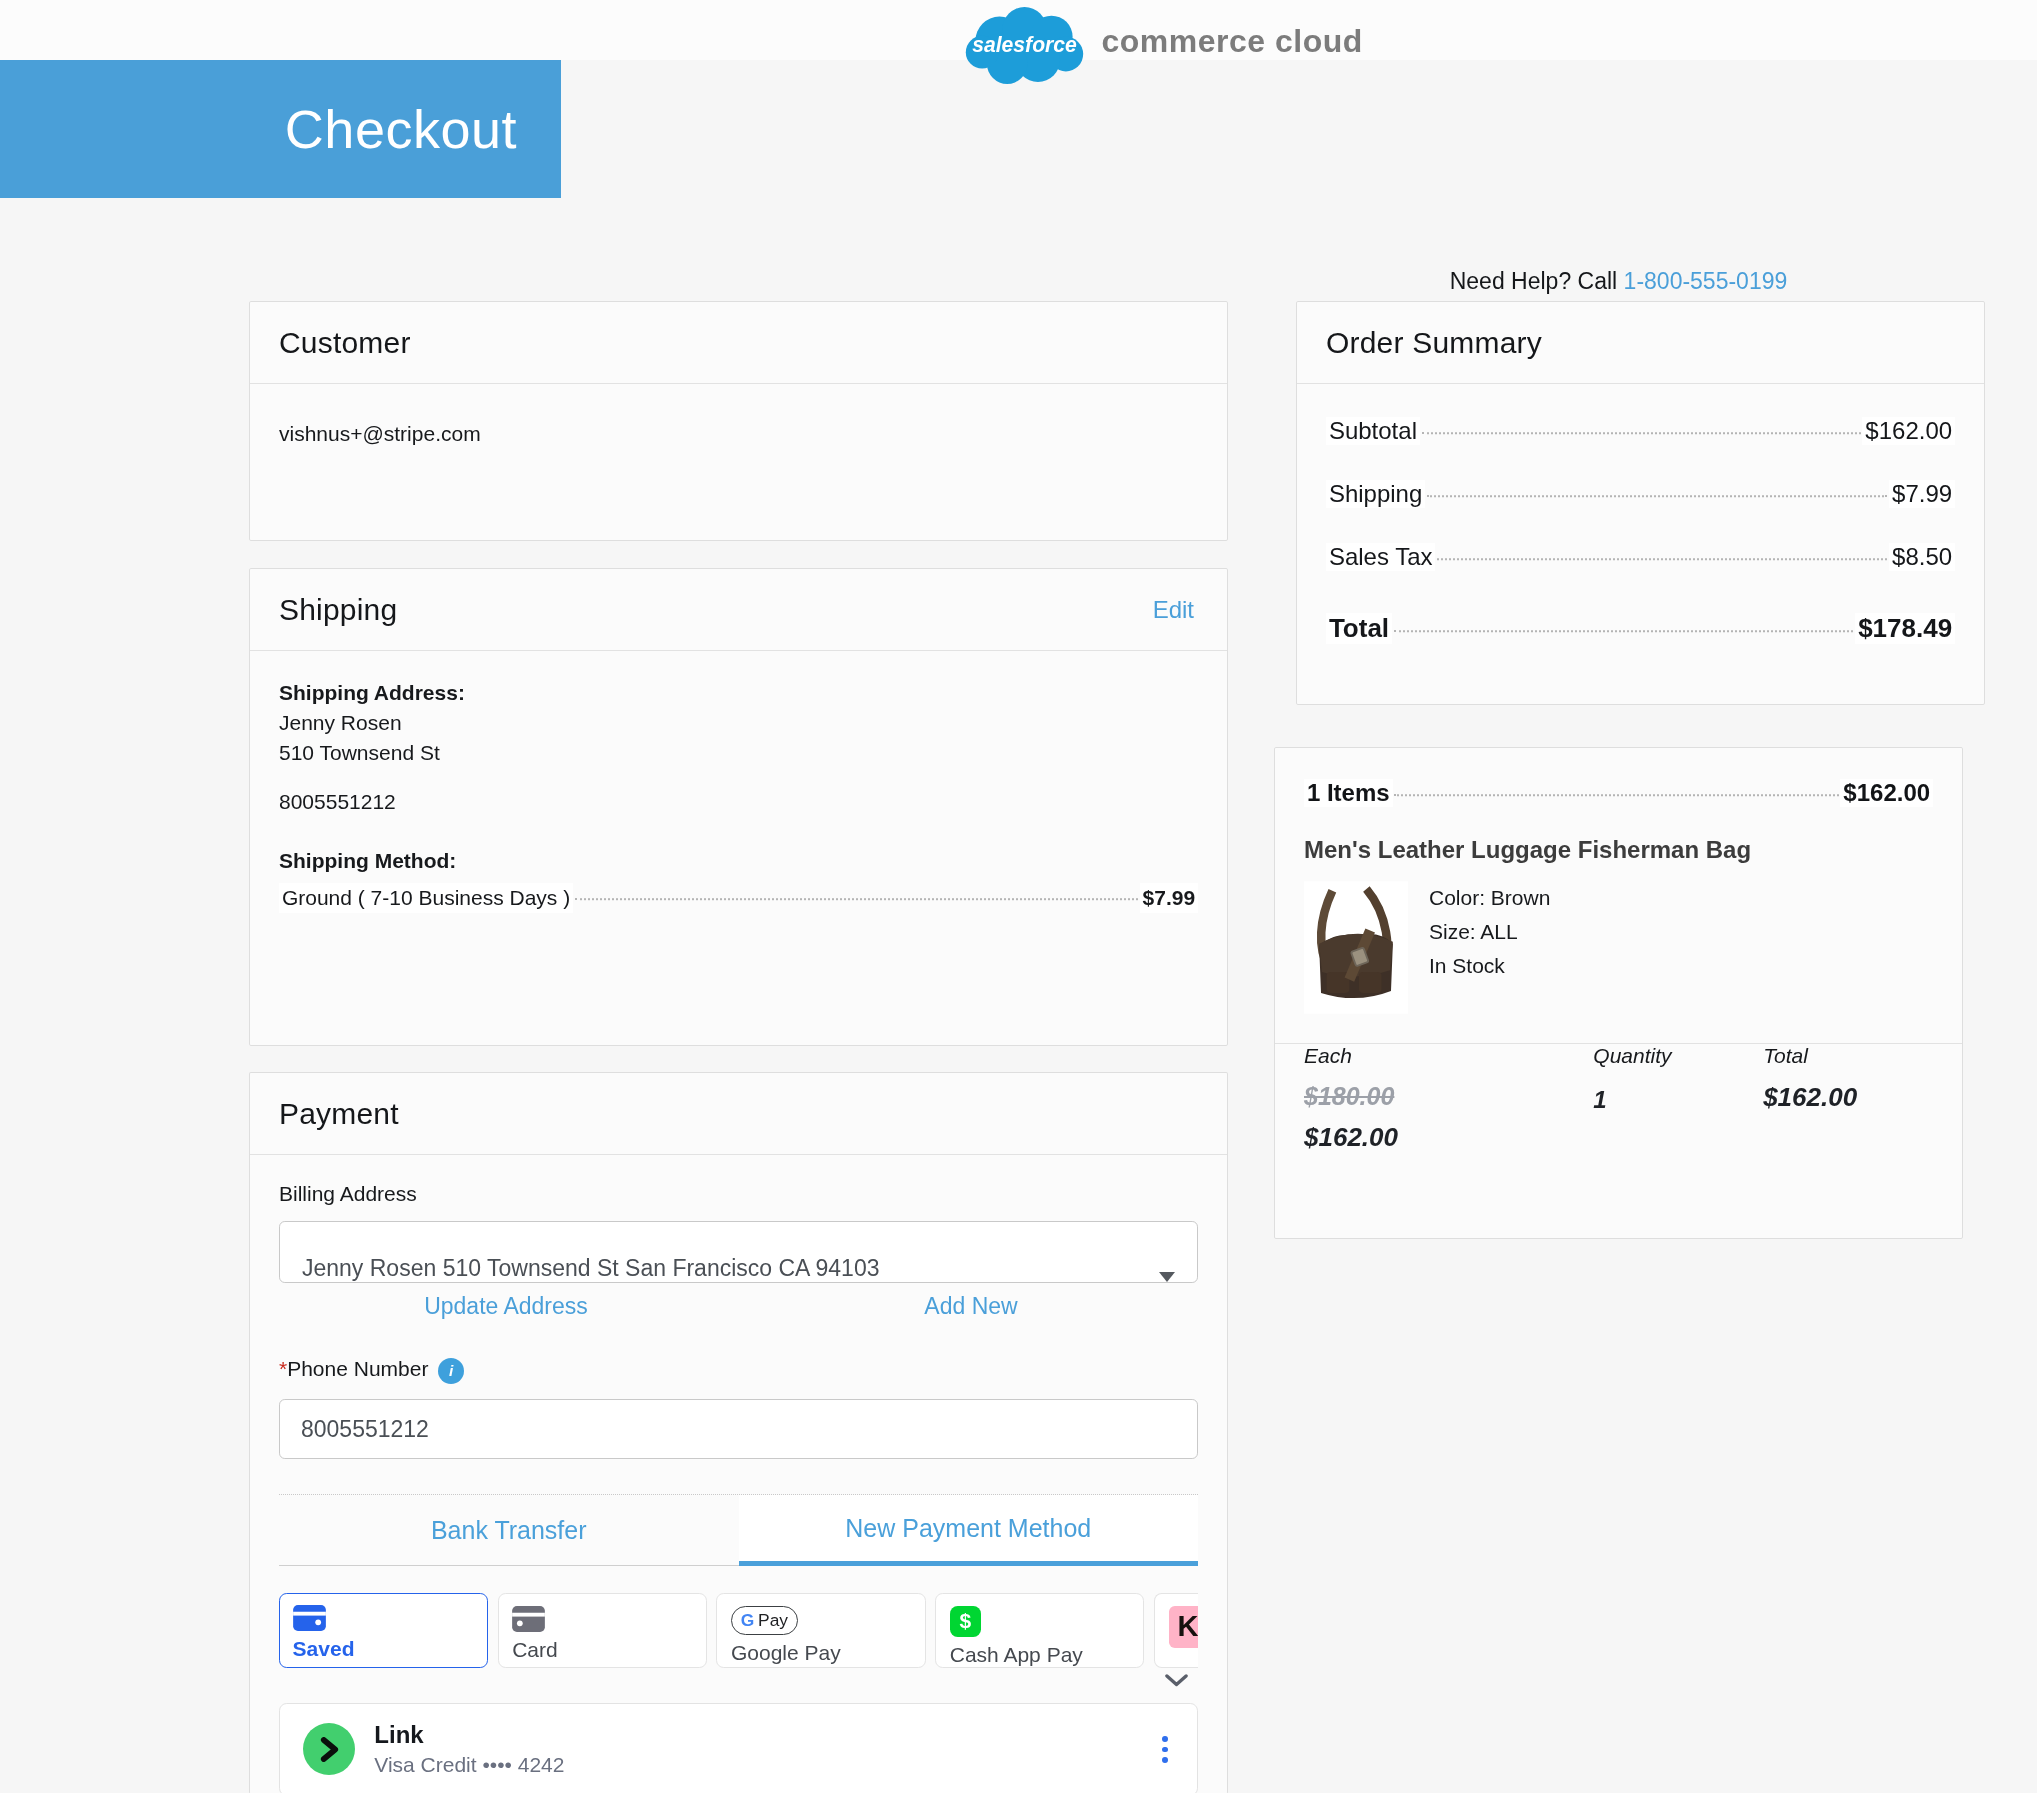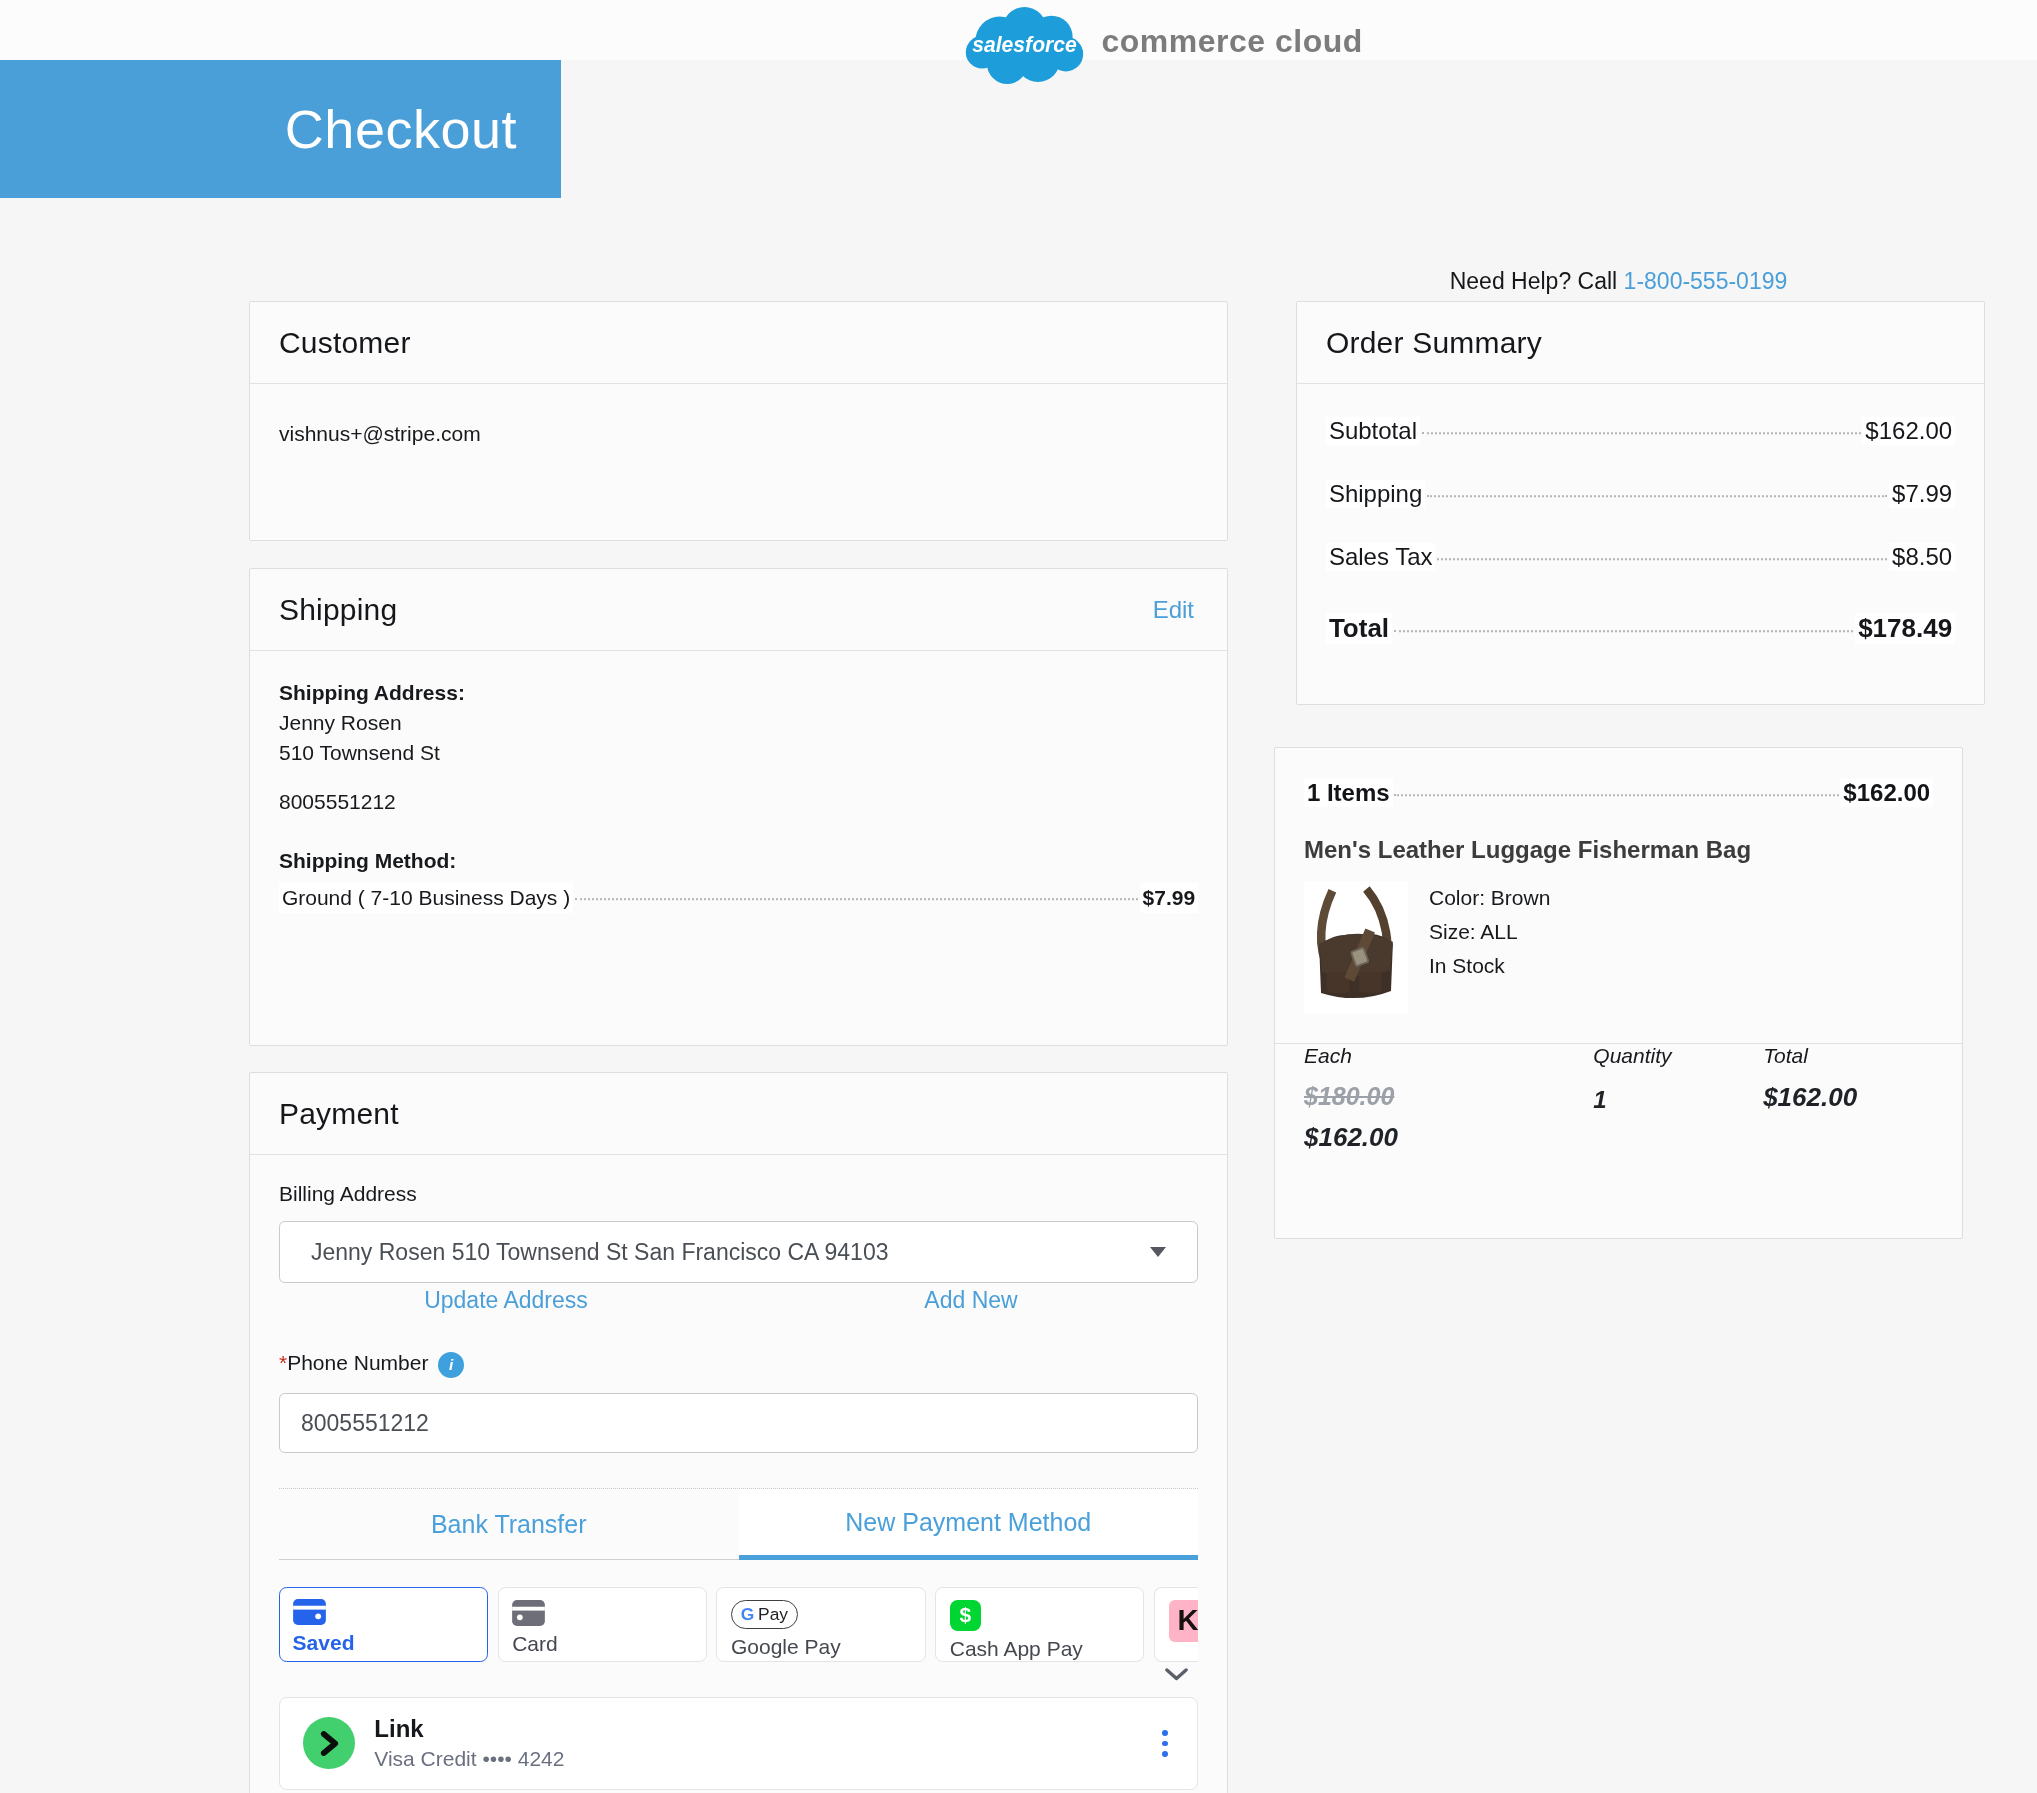--- a/index.html
+++ b/index.html
@@ -27,24 +27,24 @@
   
   .lead-row{display:flex;align-items:baseline;}
   .lead-fill{flex:1;border-bottom:2.9px dotted #b4b4b4;margin:0 1.9px;transform:translateY(-4.8px);}
   .lead-label,.lead-value{background:#fff;padding:0 2.9px;}
   
   .b{font-weight:bold;}
   .body-text{font-size:21px;line-height:1.42;color:#17191c;}
   
   .field-label{font-size:21px;color:#17191c;}
   .select{height:60px;background:#fff;border:1px solid #c9c9c9;border-radius:5.8px;
-          display:flex;align-items:center;padding:0 31px;font-size:23px;color:#4a4f55;
+          display:flex;align-items:flex-end;padding:0 22px;font-size:23px;color:#4a4f55;
           justify-content:space-between;margin-top:15.4px;}
   .chev-down{width:0;height:0;border-left:8.7px solid transparent;border-right:8.7px solid transparent;border-top:10.6px solid #55595f;}
-  .links-row{display:flex;margin-top:4px;gap:11px;}
+  .links-row{display:flex;margin-top:10px;gap:11px;}
   .links-row>div{flex:1;text-align:center;font-size:23px;}
   .req{color:#c92a1e;}
   .info-badge{display:inline-flex;width:26px;height:26px;border-radius:50%;background:#3ea0dc;color:#fff;
               align-items:center;justify-content:center;font-size:15.4px;font-weight:bold;font-style:italic;
               vertical-align:middle;margin-left:9.7px;}
   .text-input{width:100%;height:60px;background:#fff;border:1px solid #c9c9c9;border-radius:5.8px;
               box-sizing:border-box;padding:0 21px;font-size:23px;color:#4a4f55;margin-top:15.4px;
               font-family:inherit;outline:none;}
   .dotted-sep-tabs{margin-top:35px;border-top:1.9px dotted #c9c9c9;}
   .tabs{display:flex;height:71px;}

